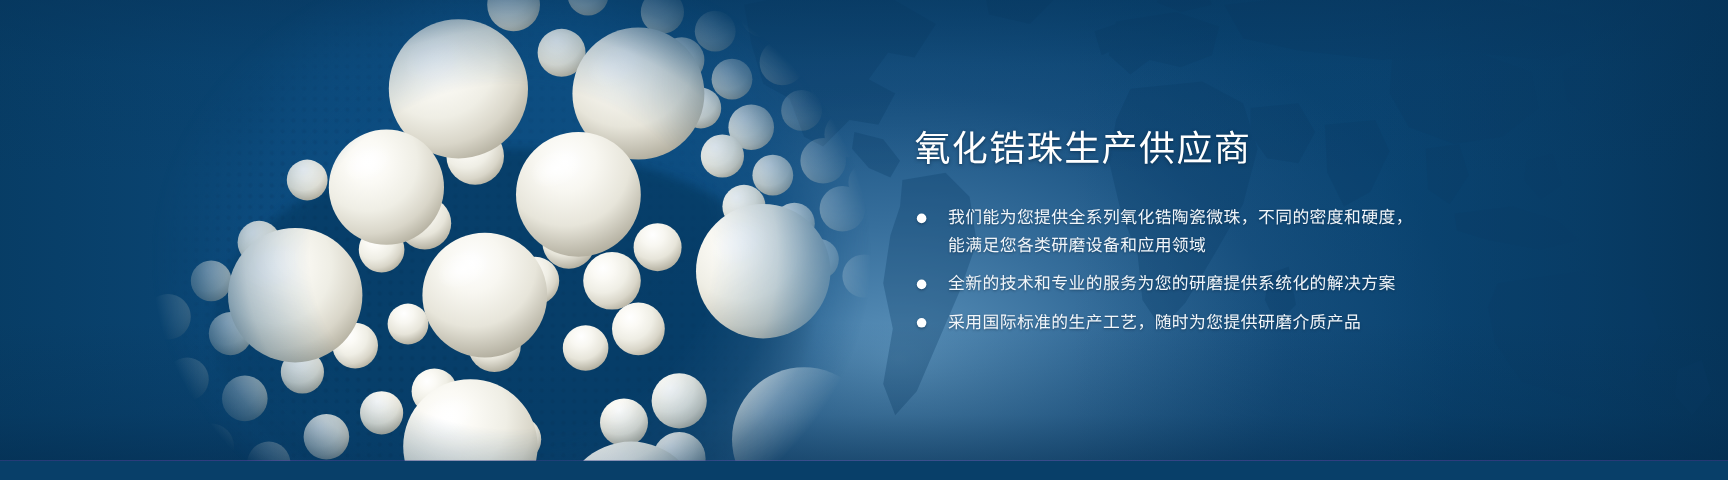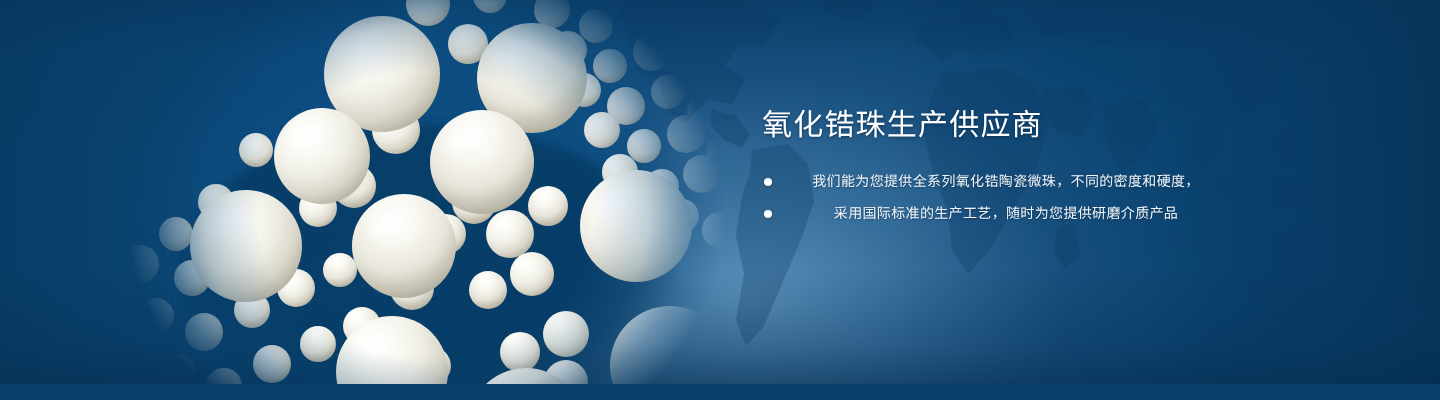--- a/index.html
+++ b/index.html
@@ -126,21 +126,20 @@
   }
   .bullet {
     position: relative;
     padding-left: 28px;
     margin-bottom: 9px;
     font-size: 14px;
     line-height: 23px;
     color: #f2f6fa;
     letter-spacing: 0.35px;
     text-shadow: 0 1px 2px rgba(2,26,48,0.45);
-    text-align: center;
   }
   .bullet:last-child { margin-bottom: 12px; }
   .bullet .dot {
     position: absolute;
     left: 2px;
     top: 8px;
     width: 8px;
     height: 8px;
     border-radius: 50%;
     background: #ffffff;
@@ -381,22 +380,27 @@
 
   <div class="copy">
 
     <h1 class="headline">氧化锆珠生产供应商</h1>
 
     <ul class="bullets">
 
       <li class="bullet">
         <span class="dot"></span>
         <span class="line">我们能为您提供全系列氧化锆陶瓷微珠，不同的密度和硬度，</span>
+        <span class="line">能满足您各类研磨设备和应用领域</span>
       </li>
 
+      <li class="bullet">
+        <span class="dot"></span>
+        <span class="line">全新的技术和专业的服务为您的研磨提供系统化的解决方案</span>
+      </li>
 
       <li class="bullet">
         <span class="dot"></span>
         <span class="line">采用国际标准的生产工艺，随时为您提供研磨介质产品</span>
       </li>
 
     </ul>
   </div>
 
 </div>

